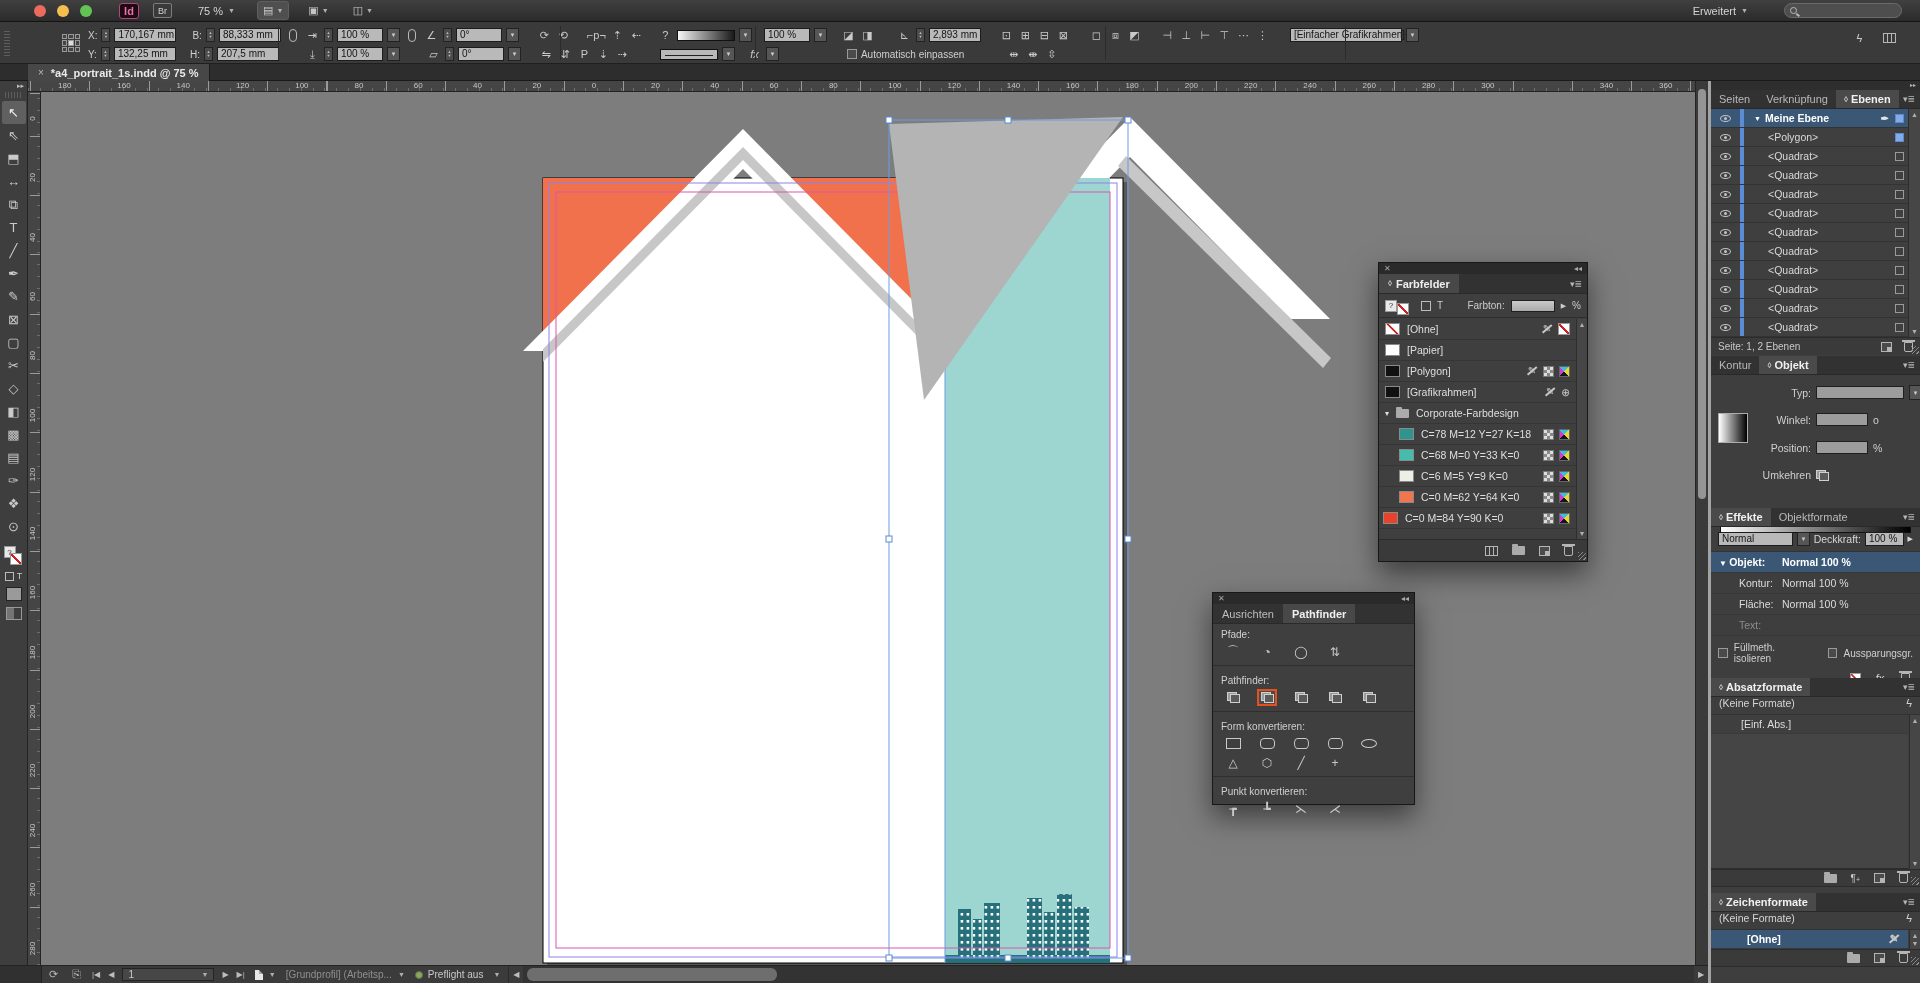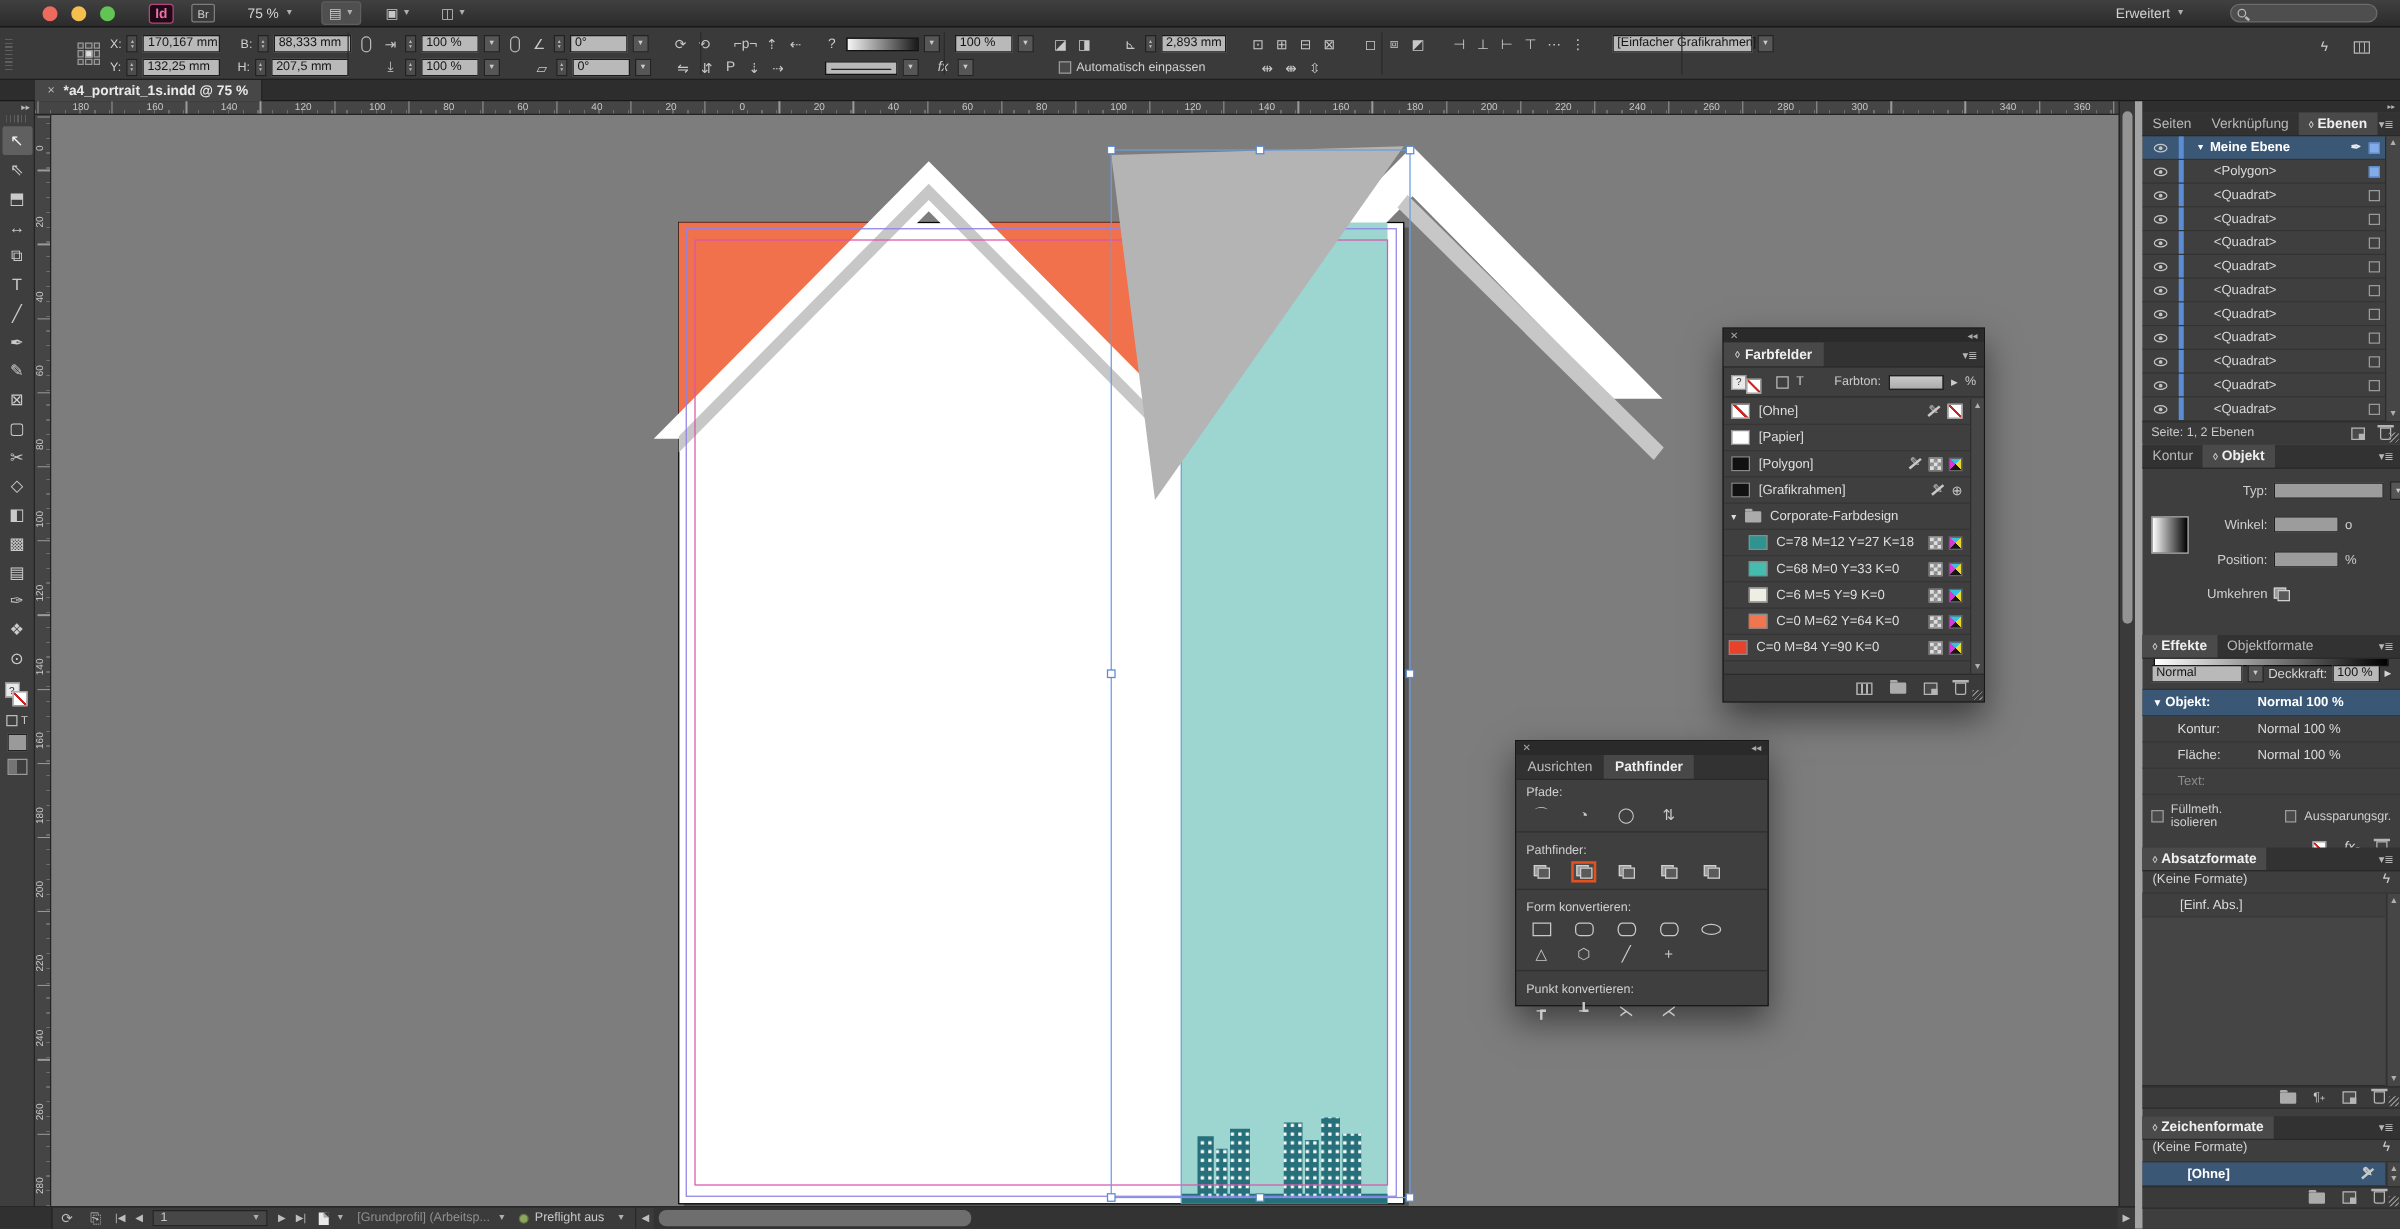--- a/index.html
+++ b/index.html
@@ -109,21 +109,21 @@
   .pf-ic{width:20px;height:17px;display:flex;align-items:center;justify-content:center;font-size:12px;color:#C9C9C9}
   .pf-ic.orange{border:2px solid #E4501E;background:#4A4A4A}
   .pf-sep{height:1px;background:#2F2F2F;margin:4px 0}
   .dbl{position:relative;width:13px;height:11px}
   .dbl::before{content:"";position:absolute;left:0;top:0;width:8px;height:7px;background:#9A9A9A;border:1px solid #CFCFCF}
   .dbl::after{content:"";position:absolute;right:0;bottom:0;width:8px;height:7px;border:1px solid #CFCFCF;background:#5A5A5A}
   .shp{display:inline-block;border:1px solid #C9C9C9;width:15px;height:11px}
   .shp.round{border-radius:4px}.shp.oct{border-radius:4px/6px}.shp.ell{border-radius:50%;width:16px;height:9px}
 
   
-  #dock{position:absolute;left:1708px;top:81px;width:212px;height:902px;background:#3E3E3E;border-left:6px solid #a3a3a3}
+  #dock{position:absolute;left:1708px;top:81px;width:212px;height:902px;background:#3E3E3E;border-left:3px solid #a3a3a3}
   .dock-tabs{position:absolute;left:0;right:0;height:19px;background:#323232;display:flex;align-items:stretch;border-bottom:1px solid #292929}
   .dock-tab{padding:0 8px;display:flex;align-items:center;gap:3px;font-size:11px;color:#B9B9B9}
   .dock-tab.active{background:#4A4A4A;color:#F0F0F0;font-weight:bold}
   #layerlist{position:absolute;left:0;top:28px;right:12px;height:228px;overflow:hidden}
   .layer-row{height:19px;display:flex;align-items:center;border-bottom:1px solid #333;font-size:10.5px;color:#D9D9D9;background:#3F3F3F}
   .layer-row.sel{background:#3A5876;color:#FFF;font-weight:bold}
   .eye{width:11px;height:7px;border:1px solid #C4C4C4;border-radius:50%;margin:0 9px;position:relative;flex:0 0 auto}
   .eye::after{content:"";position:absolute;left:3px;top:1px;width:3px;height:3px;border-radius:50%;background:#C4C4C4}
   .lr-bar{width:4px;align-self:stretch;background:#5B8DD6;margin-right:10px;flex:0 0 auto}
   .lr-caret{font-size:7px;margin-right:4px}
@@ -131,21 +131,21 @@
   .lr-sq{width:9px;height:9px;border:1px solid #9A9A9A;margin-left:auto;margin-right:4px;flex:0 0 auto}
   .lr-sq.filled{background:#82ABE8;border-color:#5B8AD0}
   .lr-sq.nomargin{margin-left:6px}
   #layerscroll{position:absolute;right:0;top:28px;width:12px;height:228px;background:#464646;border-left:1px solid #2d2d2d;display:flex;flex-direction:column;justify-content:space-between;align-items:center;font-size:7px;color:#AFAFAF;padding:2px 0}
   #layerstatus{position:absolute;left:0;right:0;top:256px;height:18px;border-top:1px solid #2c2c2c;background:#3A3A3A;display:flex;align-items:center;gap:12px;padding:0 7px;font-size:10px;color:#C9C9C9}
   .fieldsm{height:13px;background:#9C9C9C;border:1px solid #1f1f1f;width:52px}
   .gradrow{position:absolute;display:flex;align-items:center;gap:5px;font-size:10.5px;color:#CFCFCF}
   #gradthumb{position:absolute;left:7px;top:38px;width:30px;height:30px;border:1px solid #ADADAD;background:linear-gradient(90deg,#FFF,#000)}
   #gradramp{position:absolute;left:9px;right:9px;top:146px;height:12px;border:1px solid #101010;background:linear-gradient(90deg,#FFF,#000)}
   .eff-row{height:21px;display:flex;align-items:center;font-size:10.5px;color:#DCDCDC;border-bottom:1px solid #363636}
-  .eff-row .lab{width:92px;padding-left:28px}
+  .eff-row .lab{width:71px;padding-left:28px}
   .eff-row.sel{background:#3A5876;color:#FFF;font-weight:bold}
   .eff-row.dim{color:#8C8C8C}
   .stylerow{height:18px;display:flex;align-items:flex-start;padding:0 8px;font-size:10.5px;color:#D5D5D5;border-bottom:1px solid #323232}
   .listbox{background:#454545;border-bottom:1px solid #2c2c2c}
   .listitem{height:19px;display:flex;align-items:center;padding-left:30px;font-size:10.5px;color:#DDD;border-bottom:1px solid #3a3a3a;background:#3F3F3F}
   .iconsrow{display:flex;align-items:center;justify-content:flex-end;gap:14px;padding:0 12px;height:18px;background:#3A3A3A;border-top:1px solid #2c2c2c;border-bottom:1px solid #2c2c2c}
   .bolt{font-size:11px;color:#CFCFCF;margin-left:auto}
 
   
   #statusbar{position:absolute;left:0;top:965px;width:1708px;height:18px;background:#3B3B3B;border-top:1px solid #232323;display:flex;align-items:center;font-size:10px;color:#C9C9C9}

